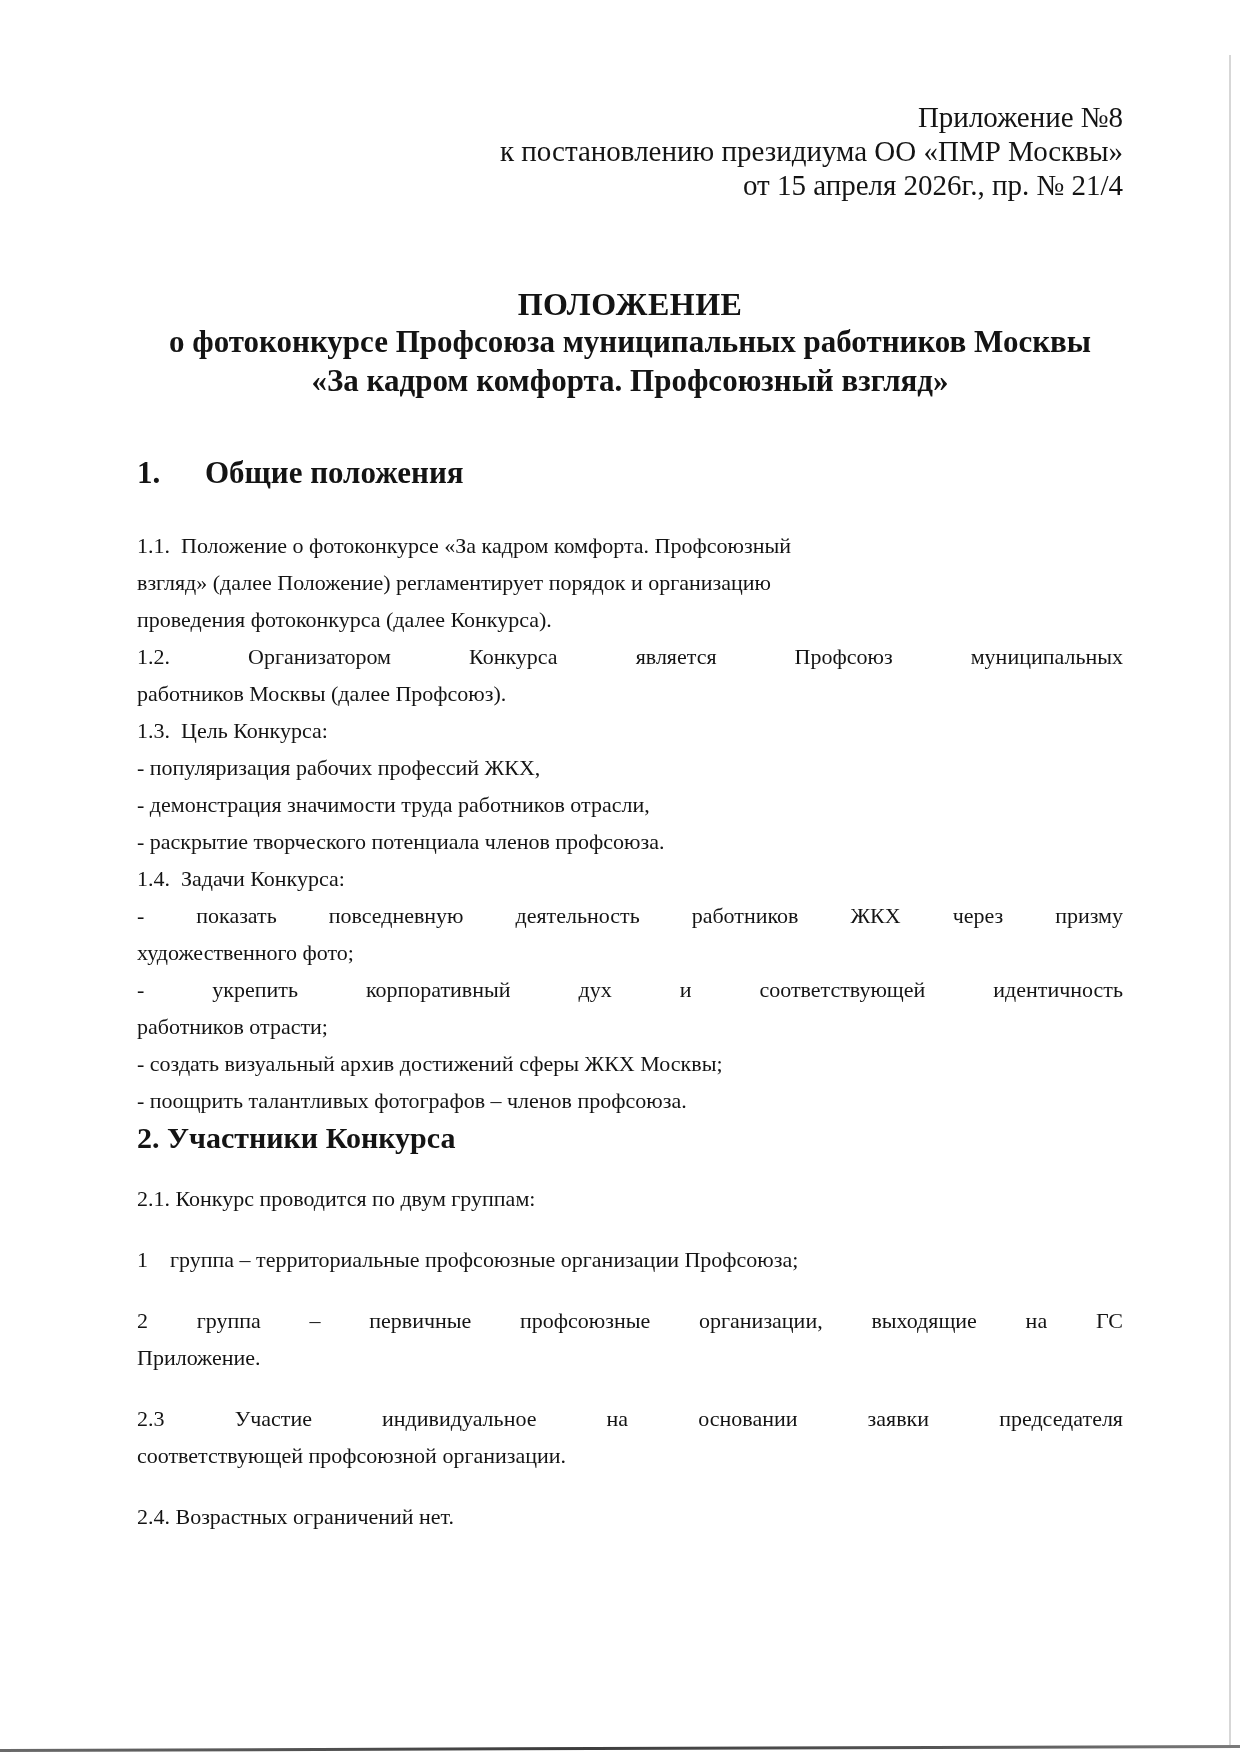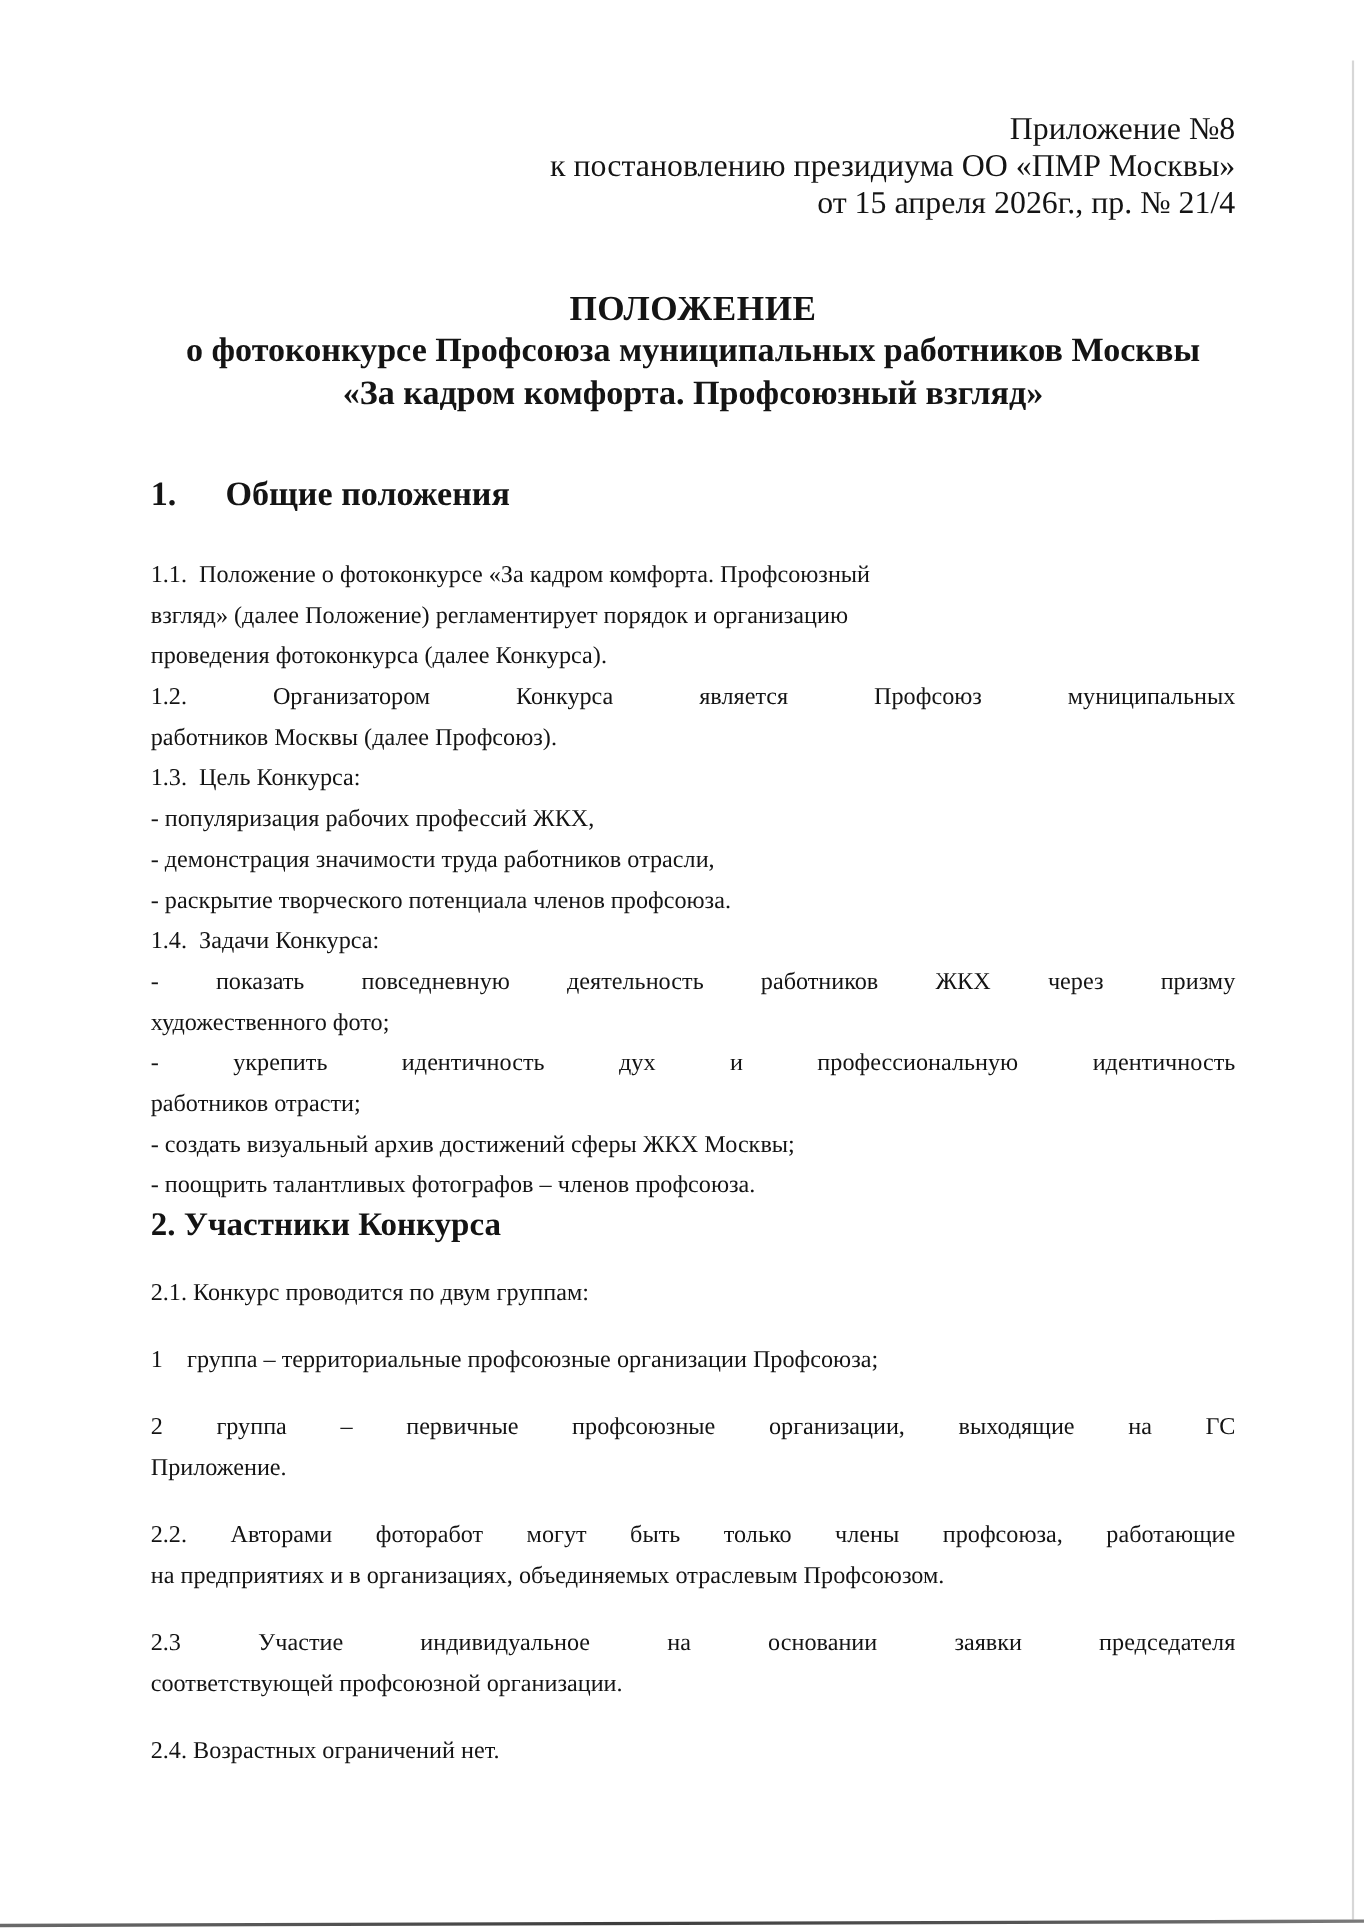--- a/index.html
+++ b/index.html
@@ -21,21 +21,21 @@
     top: 0;
     width: 986px;
   }
   .header-block {
     margin-top: 100px;
     text-align: right;
     font-size: 29px;
     line-height: 34px;
   }
   .doc-title {
-    margin-top: 60px;
+    margin-top: 84px;
     text-align: center;
     font-weight: bold;
     font-size: 32px;
     line-height: 36px;
     letter-spacing: 0.5px;
   }
   .doc-subtitle {
     margin-top: 0;
     text-align: center;
     font-weight: bold;
@@ -125,43 +125,39 @@
         <div class="line">- раскрытие творческого потенциала членов профсоюза.</div>
       </div>
       <div class="para">
         <div class="line">1.4.&nbsp; Задачи Конкурса:</div>
       </div>
       <div class="para">
         <div class="line j">- показать повседневную деятельность работников ЖКХ через призму</div>
         <div class="line">художественного фото;</div>
       </div>
       <div class="para">
-        <div class="line j">- укрепить идентичность дух и профессиональную идентичность</div>
+        <div class="line j">- укрепить корпоративный дух и соответствующей идентичность</div>
         <div class="line">работников отрасти;</div>
       </div>
       <div class="para">
         <div class="line">- создать визуальный архив достижений сферы ЖКХ Москвы;</div>
         <div class="line">- поощрить талантливых фотографов – членов профсоюза.</div>
       </div>
       <div class="h-plain">2. Участники Конкурса</div>
       <div class="para spaced">
         <div class="line">2.1. Конкурс проводится по двум группам:</div>
       </div>
       <div class="para spaced">
         <div class="line">1&nbsp;&nbsp;&nbsp; группа – территориальные профсоюзные организации Профсоюза;</div>
       </div>
       <div class="para spaced">
         <div class="line j">2 группа – первичные профсоюзные организации, выходящие на ГС</div>
         <div class="line">Приложение.</div>
       </div>
       <div class="para spaced">
-        <div class="line j">2.2. Авторами фоторабот могут быть только члены профсоюза, работающие</div>
-        <div class="line">на предприятиях и в организациях, объединяемых отраслевым Профсоюзом.</div>
-      </div>
-      <div class="para spaced">
         <div class="line j">2.3 Участие индивидуальное на основании заявки председателя</div>
         <div class="line">соответствующей профсоюзной организации.</div>
       </div>
       <div class="para spaced">
         <div class="line">2.4. Возрастных ограничений нет.</div>
       </div>
     </div>
 
 </div>
 

